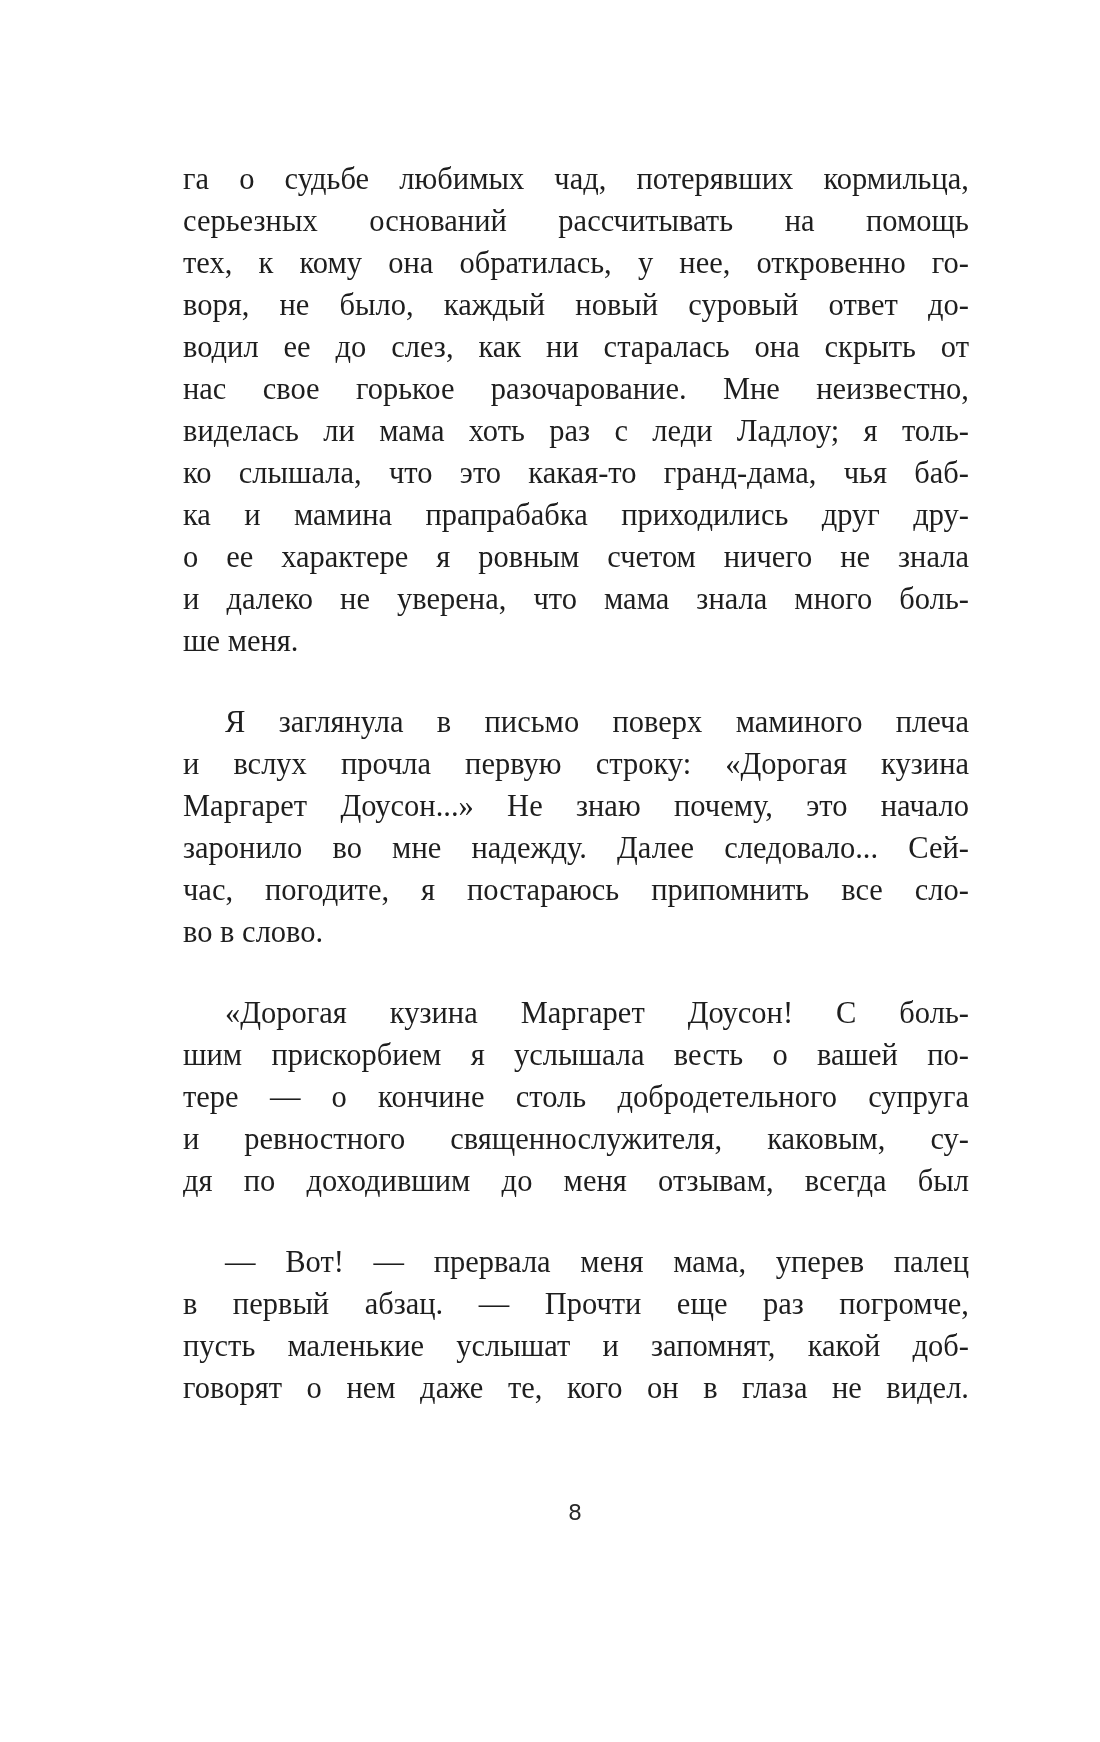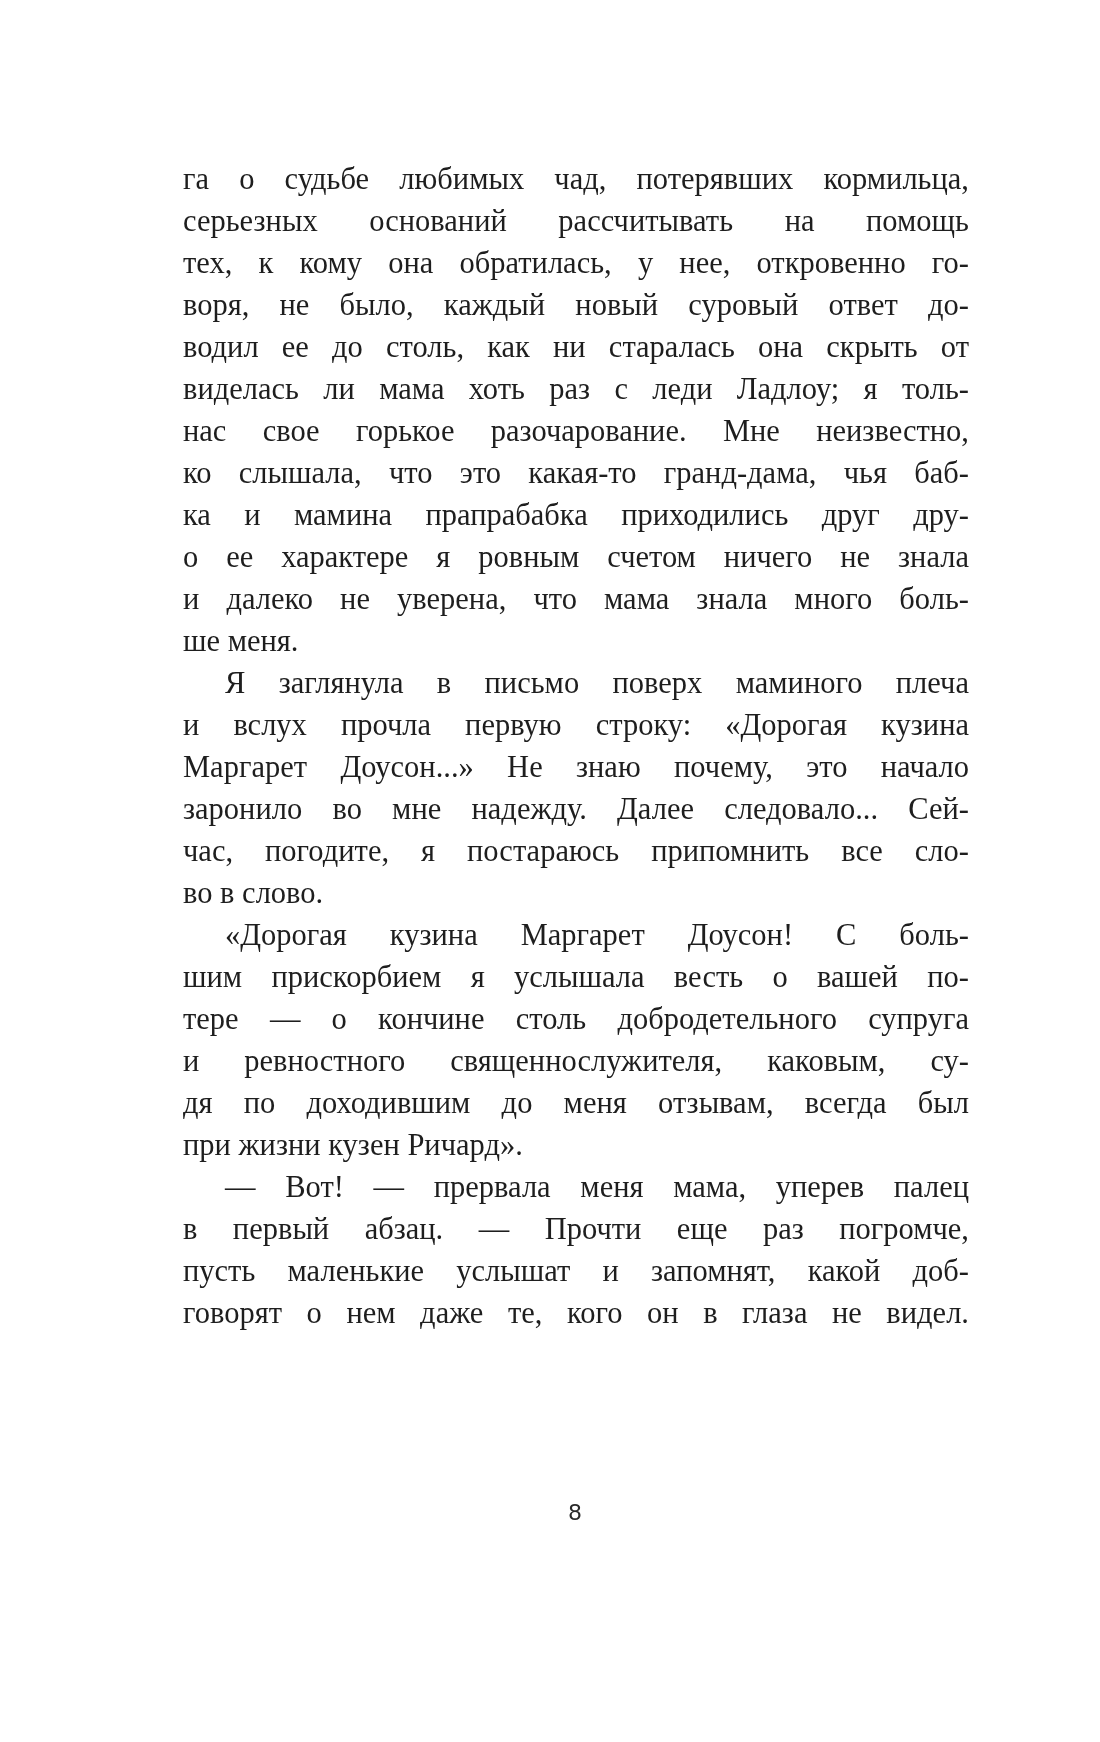--- a/index.html
+++ b/index.html
@@ -36,20 +36,21 @@
       text-align: justify;
       text-align-last: justify;
       white-space: nowrap;
       letter-spacing: 0px;
     }
     .line.last {
       text-align-last: left;
     }
     .line.indent {
       padding-left: 42px;
+      margin-top: 39px;
     }
     .line-inner {
       display: inline-block;
       width: 100%;
       text-align: justify;
       text-align-last: justify;
       white-space: normal;
     }
     .line.last .line-inner { text-align-last: left; }
     .page-number {
@@ -67,42 +68,41 @@
   </style>
 </head>
 <body>
 
 <div class="page">
   <div class="text-block">
     <span class="line"><span class="line-inner">га о судьбе любимых чад, потерявших кормильца,</span></span>
     <span class="line"><span class="line-inner">серьезных оснований рассчитывать на помощь</span></span>
     <span class="line"><span class="line-inner">тех, к кому она обратилась, у нее, откровенно го-</span></span>
     <span class="line"><span class="line-inner">воря, не было, каждый новый суровый ответ до-</span></span>
-    <span class="line"><span class="line-inner">водил ее до столь, как ни старалась она скрыть от</span></span>
+    <span class="line"><span class="line-inner">водил ее до слез, как ни старалась она скрыть от</span></span>
+    <span class="line"><span class="line-inner">нас свое горькое разочарование. Мне неизвестно,</span></span>
     <span class="line"><span class="line-inner">виделась ли мама хоть раз с леди Ладлоу; я толь-</span></span>
-    <span class="line"><span class="line-inner">нас свое горькое разочарование. Мне неизвестно,</span></span>
     <span class="line"><span class="line-inner">ко слышала, что это какая-то гранд-дама, чья баб-</span></span>
     <span class="line"><span class="line-inner">ка и мамина прапрабабка приходились друг дру-</span></span>
     <span class="line"><span class="line-inner">о ее характере я ровным счетом ничего не знала</span></span>
     <span class="line"><span class="line-inner">и далеко не уверена, что мама знала много боль-</span></span>
     <span class="line last"><span class="line-inner">ше меня.</span></span>
 
     <span class="line indent"><span class="line-inner">Я заглянула в письмо поверх маминого плеча</span></span>
     <span class="line"><span class="line-inner">и вслух прочла первую строку: «Дорогая кузина</span></span>
     <span class="line"><span class="line-inner">Маргарет Доусон...» Не знаю почему, это начало</span></span>
     <span class="line"><span class="line-inner">заронило во мне надежду. Далее следовало... Сей-</span></span>
     <span class="line"><span class="line-inner">час, погодите, я постараюсь припомнить все сло-</span></span>
     <span class="line last"><span class="line-inner">во в слово.</span></span>
 
     <span class="line indent"><span class="line-inner">«Дорогая кузина Маргарет Доусон! С боль-</span></span>
     <span class="line"><span class="line-inner">шим прискорбием я услышала весть о вашей по-</span></span>
     <span class="line"><span class="line-inner">тере — о кончине столь добродетельного супруга</span></span>
     <span class="line"><span class="line-inner">и ревностного священнослужителя, каковым, су-</span></span>
     <span class="line"><span class="line-inner">дя по доходившим до меня отзывам, всегда был</span></span>
-    <span class="line last"><span class="line-inner">при жизни кузен Ричард».</span></span>
 
     <span class="line indent"><span class="line-inner">— Вот! — прервала меня мама, уперев палец</span></span>
     <span class="line"><span class="line-inner">в первый абзац. — Прочти еще раз погромче,</span></span>
     <span class="line"><span class="line-inner">пусть маленькие услышат и запомнят, какой доб-</span></span>
     <span class="line"><span class="line-inner">говорят о нем даже те, кого он в глаза не видел.</span></span>
   </div>
 
   <div class="page-number">8</div>
 </div>
 

